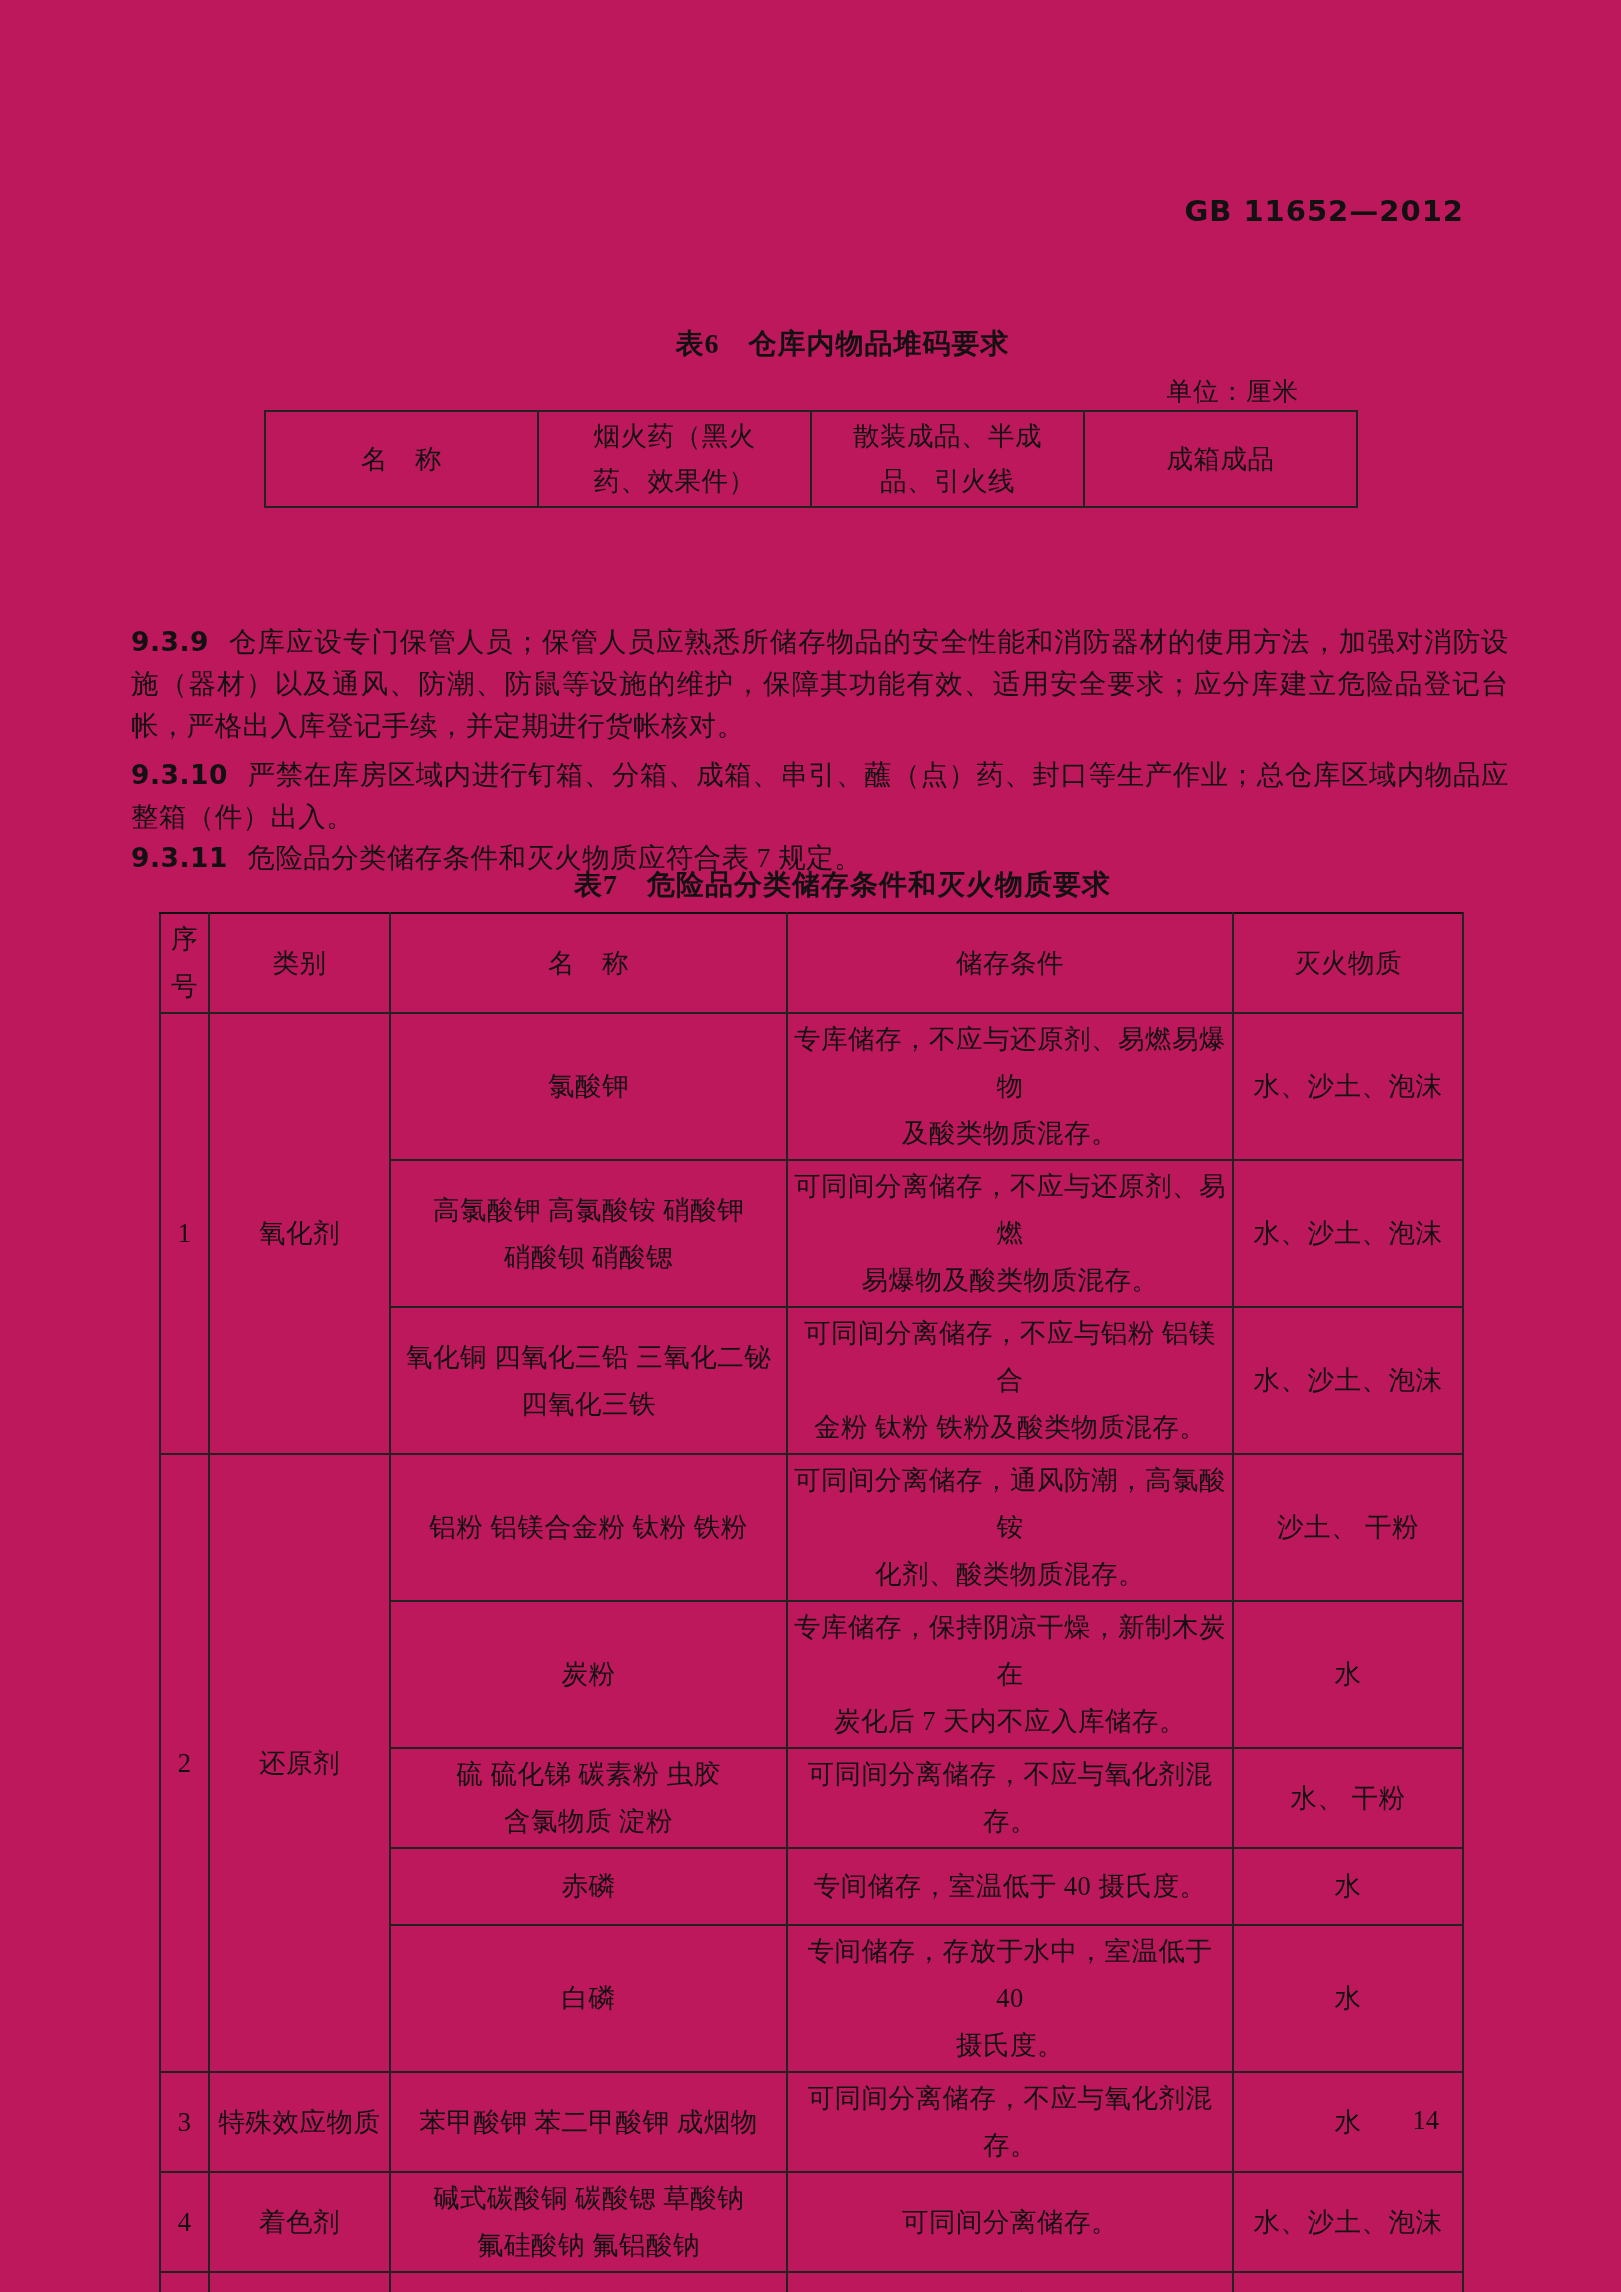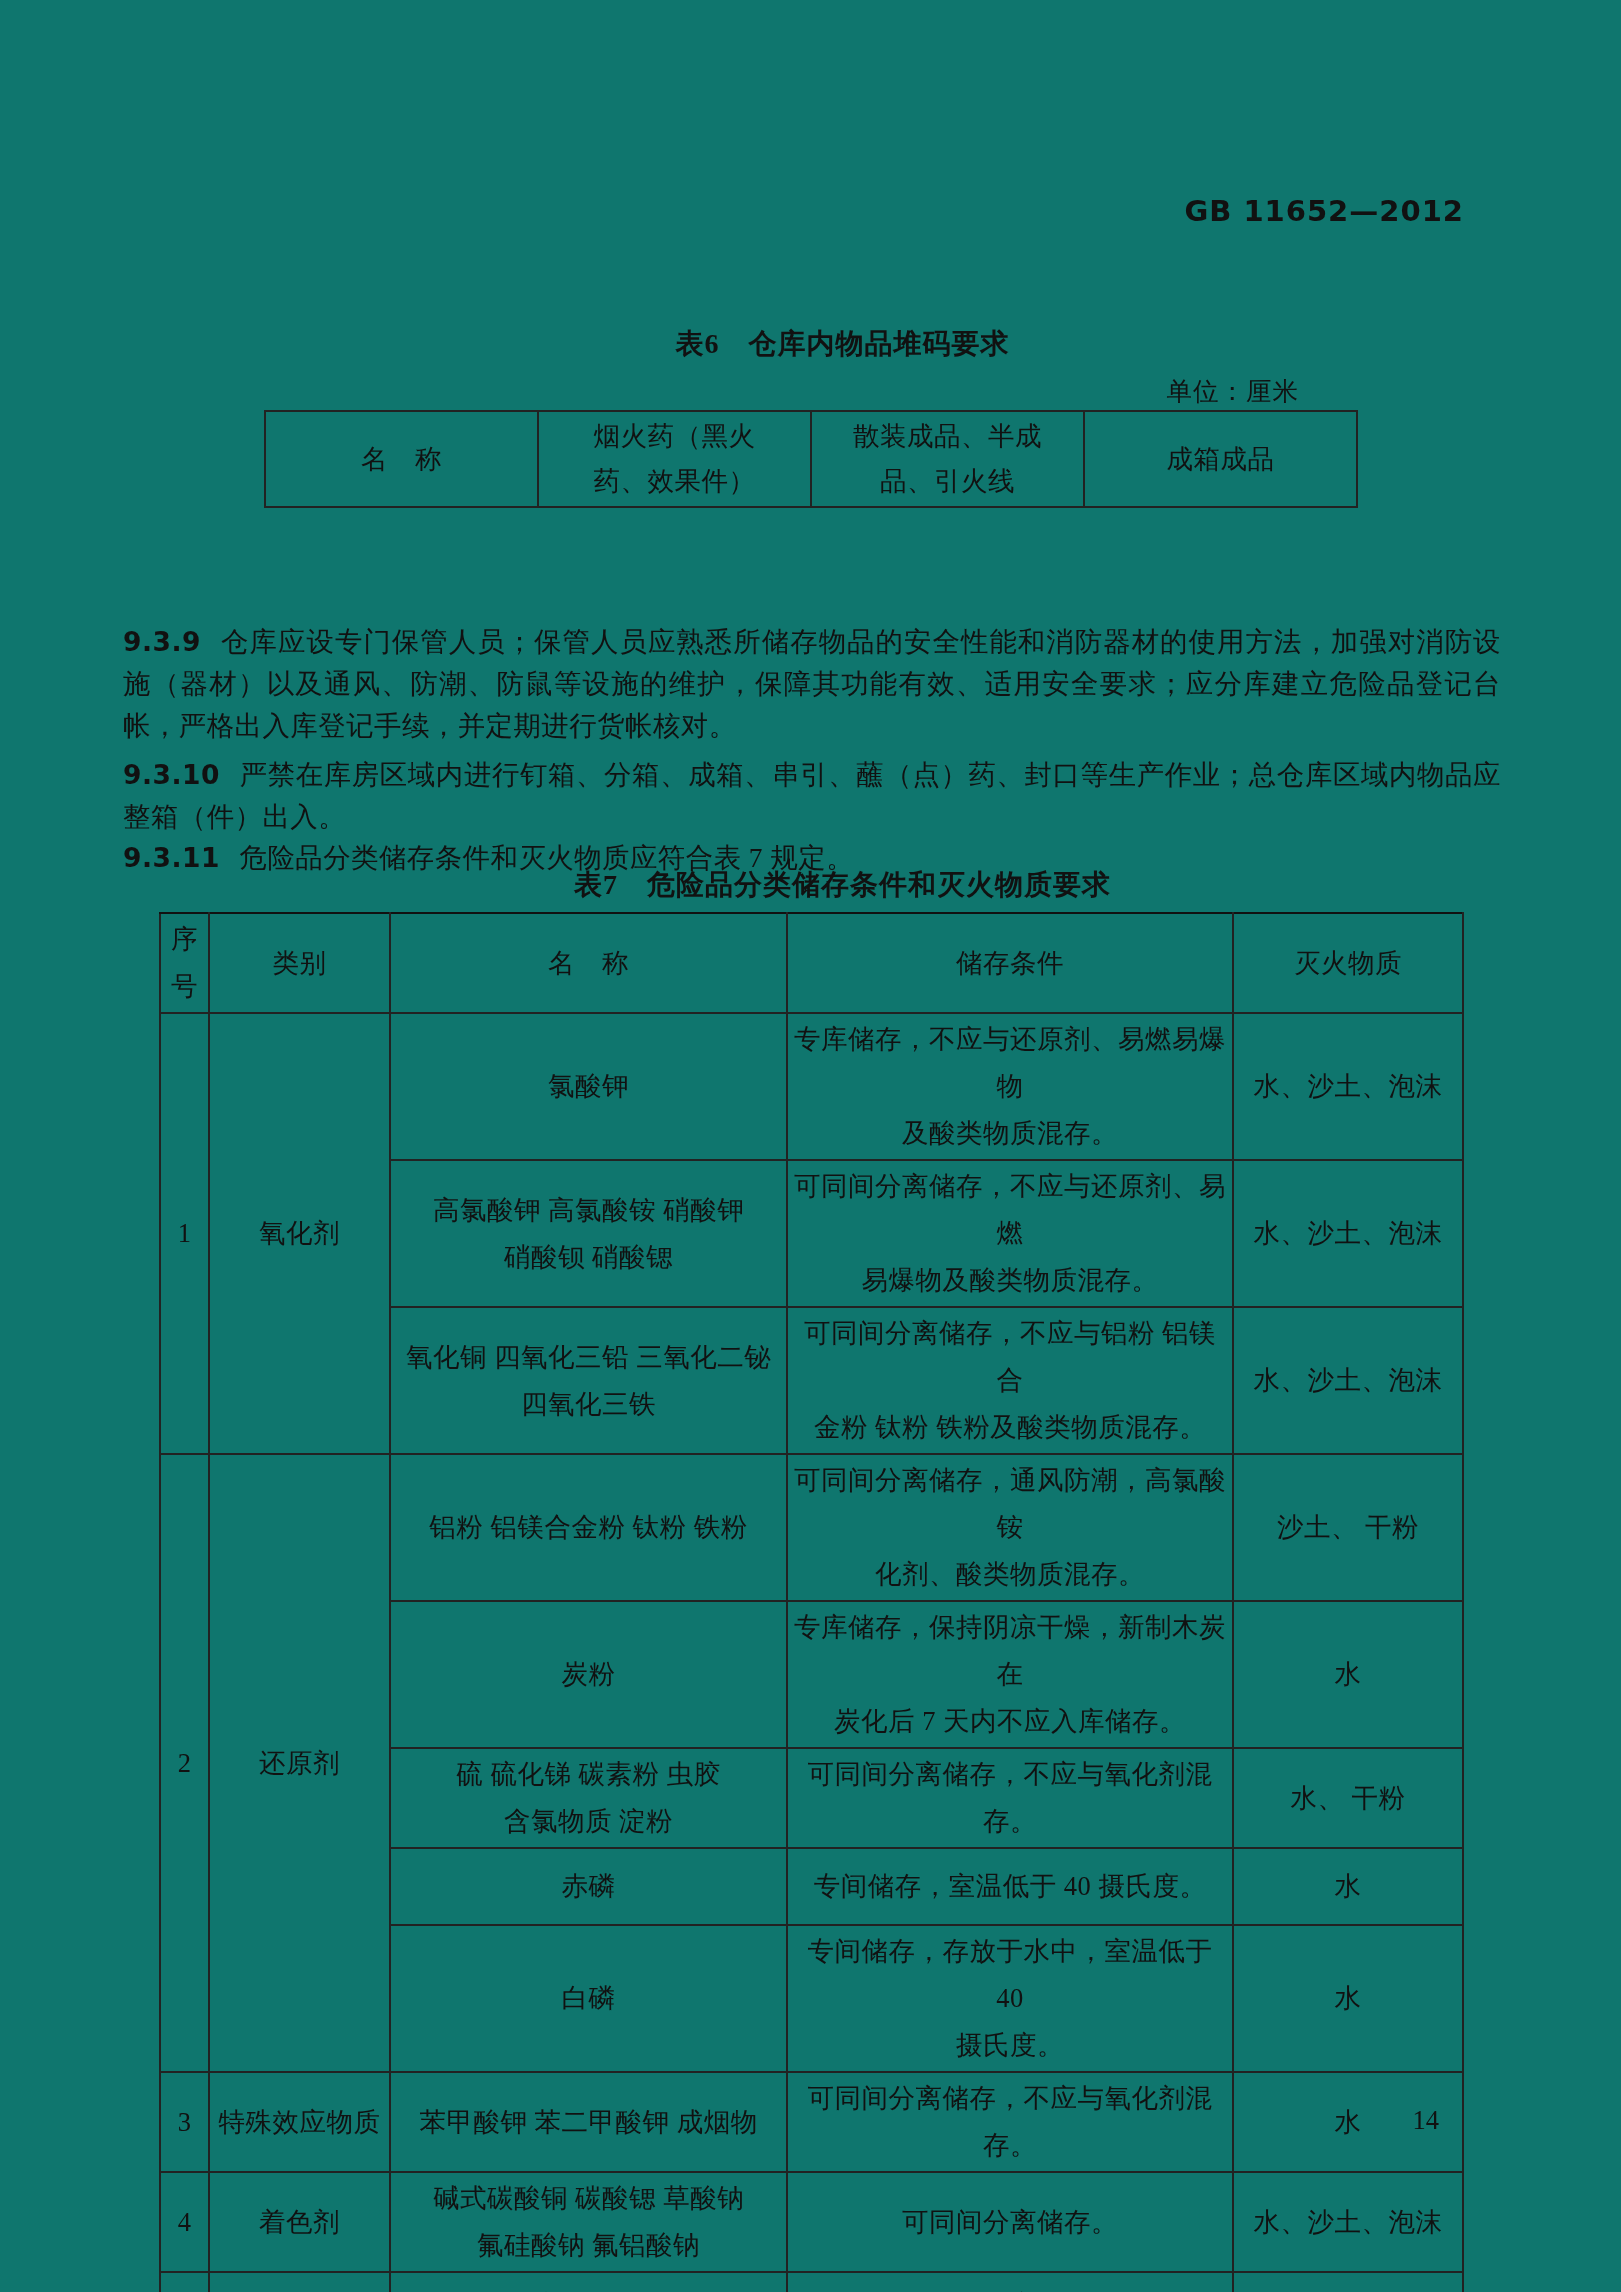--- a/index.html
+++ b/index.html
@@ -1,20 +1,20 @@
 <!DOCTYPE html>
 <html><head>
 <meta charset="utf-8">
 <style>
   html,body { margin:0; padding:0; background:#e8e8e8; }
   .page {
     position:relative;
     width:1621px; height:2293px;
     margin:0 auto;
-    background:#0f766e;
+    background:#be185d;
     font-family:"Liberation Serif","DejaVu Serif",serif;
     color:#111111;
     overflow:hidden;
   }
   .gb-header {
     position:absolute; top:194px; right:157px;
     font-family:"DejaVu Sans","Liberation Sans",sans-serif;
     font-weight:bold; font-size:29px; letter-spacing:1px;
   }
   .tbl-title {
@@ -40,21 +40,21 @@
   table.t6 tr.r1 { height:82px; }
   table.t6 tr.r2 { height:74px; }
   table.t6 td { line-height:45px; }
   table.t6 tr.r2 td { border-bottom:4.9px solid #111; }
   table.t7 { position:absolute; top:912px; left:159px; width:1304px; }
   table.t7 thead td { border-top:2.9px solid #111; }
   .group-start td { border-top:2.9px solid #111; }
   .h86{height:84px} .h93{height:91px} .h90{height:88px} .h89{height:87px}
   .h79{height:77px} .h68{height:67px}
   .para {
-    position:absolute; left:123px; width:1378px;
+    position:absolute; left:131px; width:1378px;
     font-size:27.4px; line-height:42px;
     text-align:justify; letter-spacing:0.5px;
   }
   .para .num {
     font-family:"DejaVu Sans","Liberation Sans",sans-serif;
     font-weight:bold; font-size:26.5px; margin-right:19.6px;
   }
   #p939  { top:594px; }
   #p9310 { top:727px; }
   #p9311 { top:810px; }

